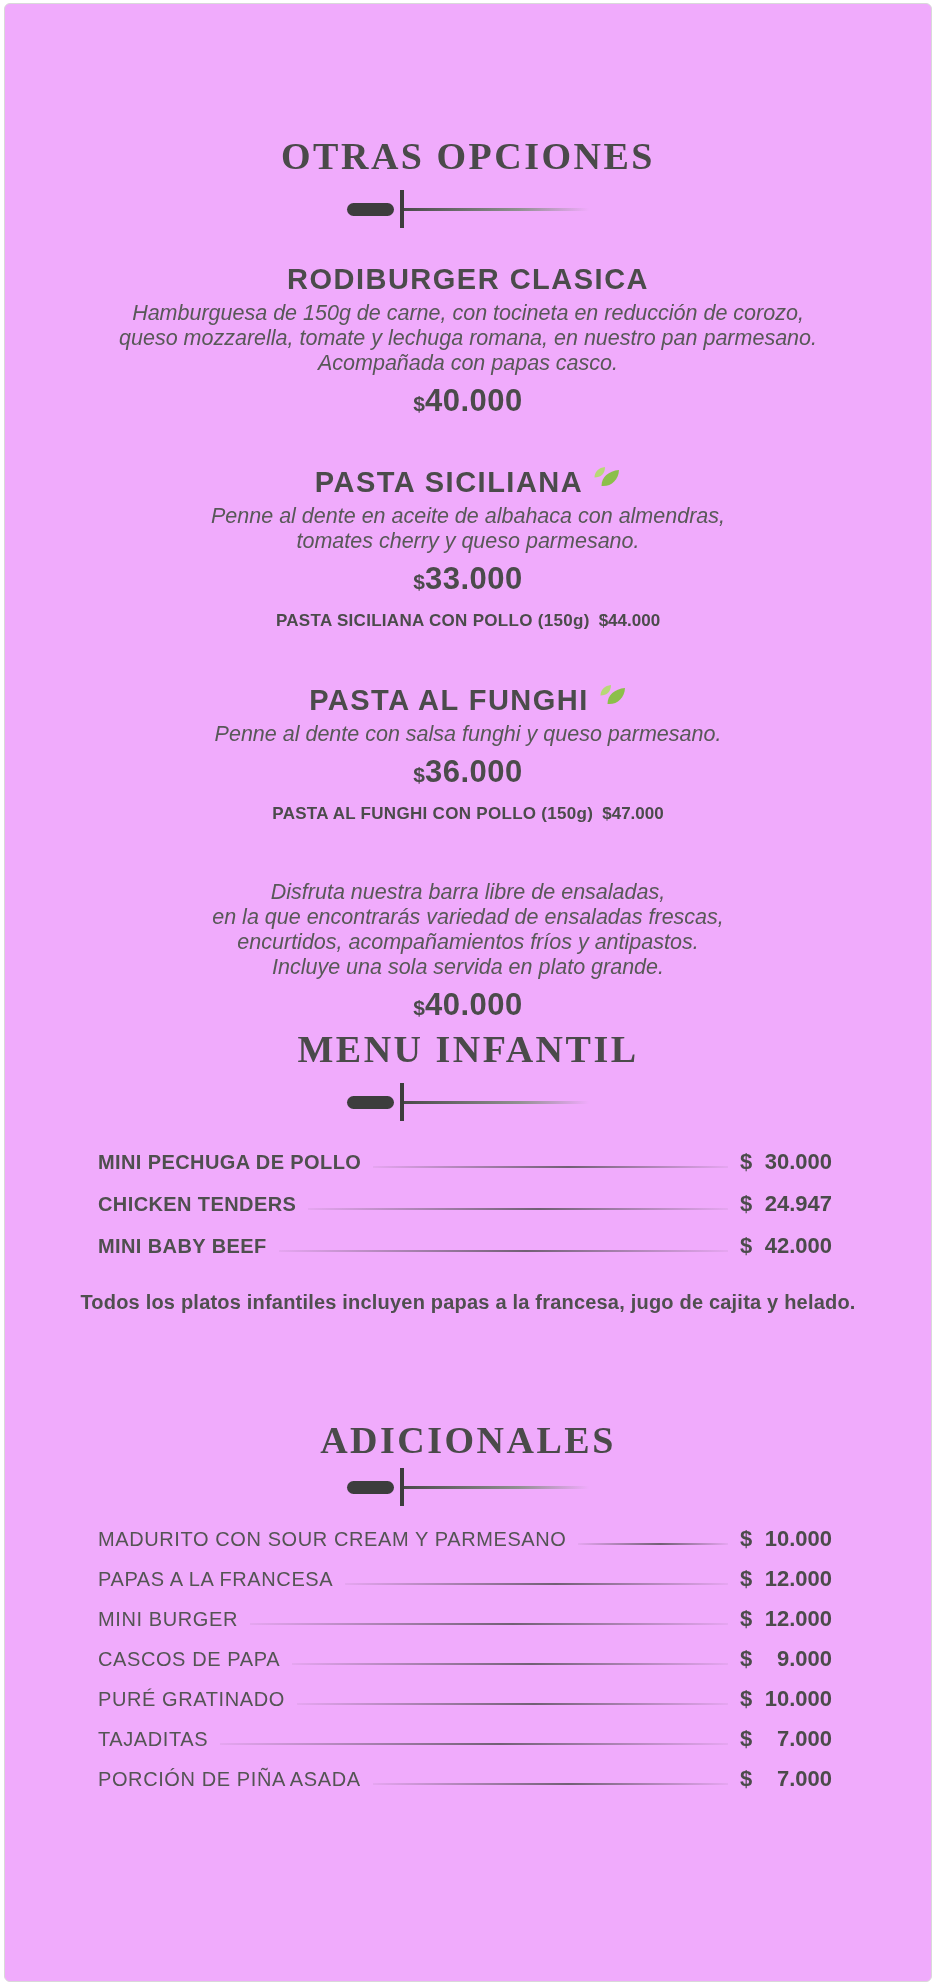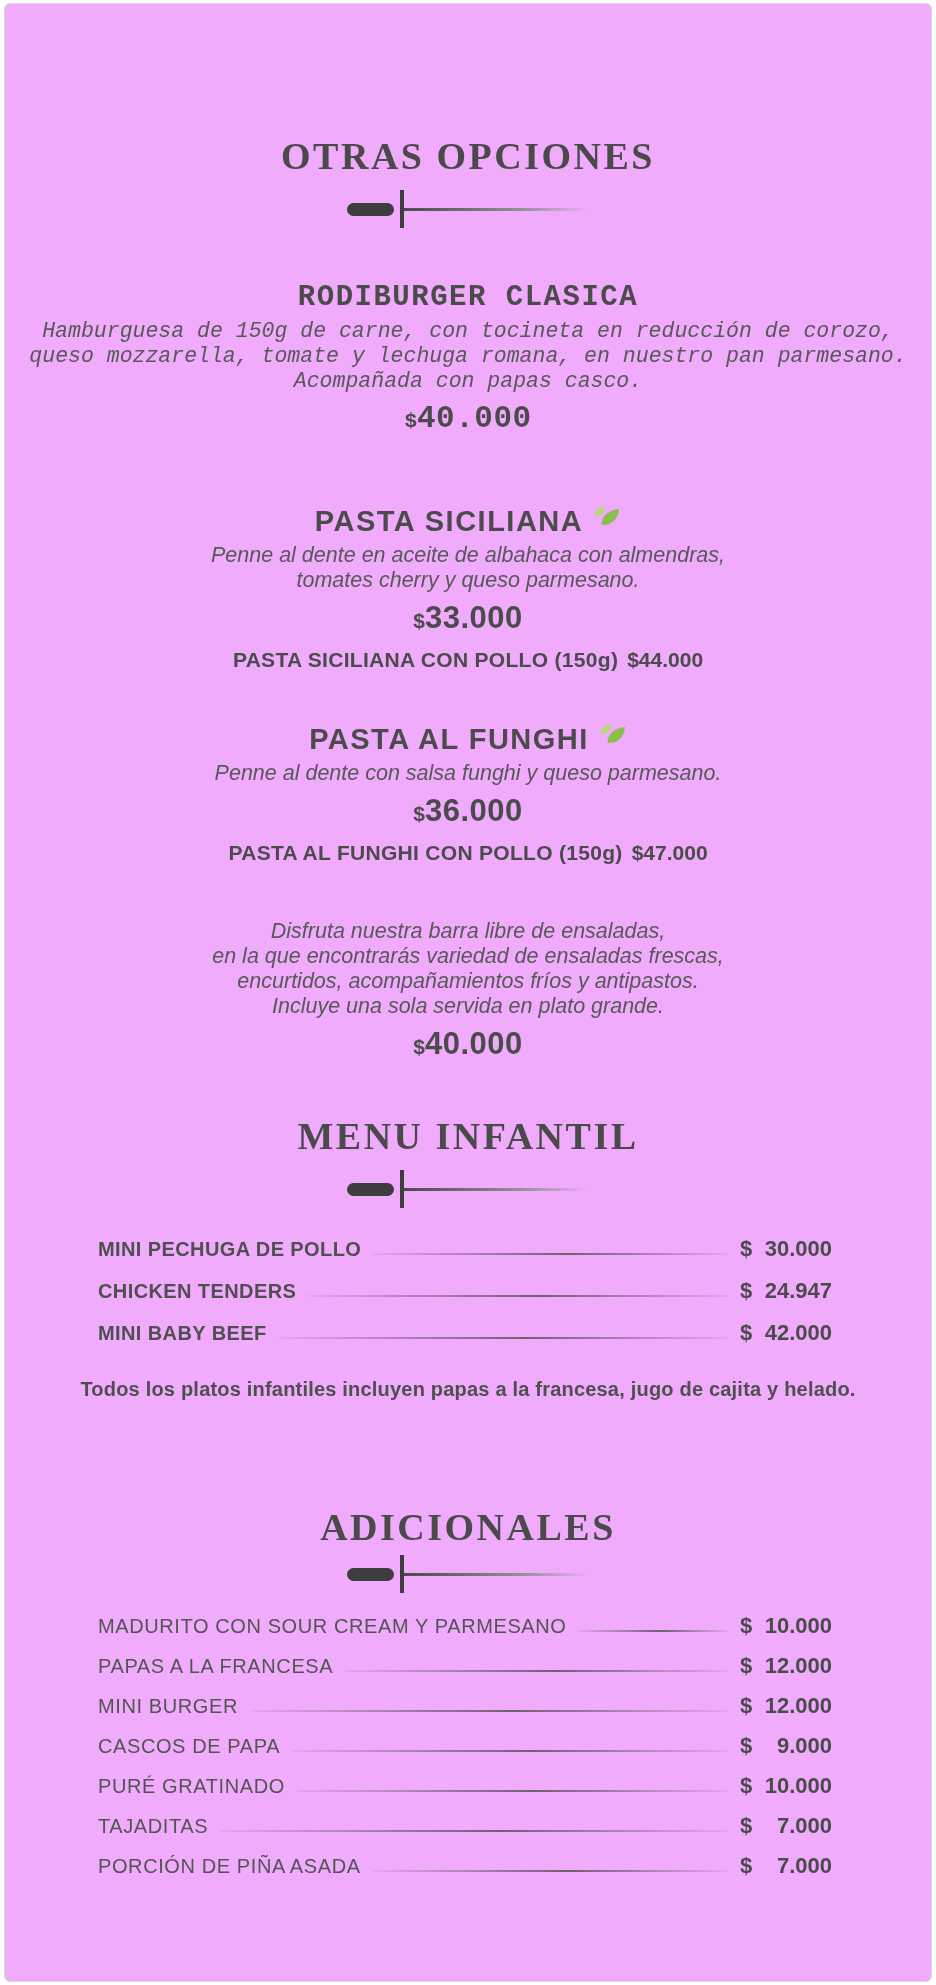--- a/index.html
+++ b/index.html
@@ -9,43 +9,43 @@
     border:1px solid #d9d9d9;border-radius:6px;overflow:hidden;
   }
   
   .section-title{
     margin:0;text-align:center;
     font-family:"Liberation Serif",serif;
     font-weight:700;font-size:38px;line-height:44px;
     letter-spacing:2.5px;color:#4a4a4a;
   }
   .mt-title1{margin-top:130px;}
-  .mt-title2{margin-top:48px;}
+  .mt-title2{}
   .mt-title3{margin-top:104px;}
   
   .divider{width:242px;height:38px;margin:12px auto 0;display:flex;align-items:center;}
   .divider.tight{margin-top:6px;}
   .d-handle{width:47px;height:13px;border-radius:7px;background:#3d3d3d;flex:0 0 auto;}
   .d-guard{width:4px;height:38px;background:#3d3d3d;margin-left:6px;flex:0 0 auto;}
   .d-blade{flex:1;height:3px;background:linear-gradient(to right,#4a4a4a,#909090 62%,rgba(150,150,150,0));}
   
   .dish{text-align:center;}
   .dish-name{
     margin:0;display:flex;justify-content:center;align-items:center;gap:8px;
     font-size:29px;line-height:35px;font-weight:800;letter-spacing:1.5px;color:#4b4b4b;
   }
   .leaf{width:30px;height:26px;transform:translateY(-4px);flex:0 0 auto;}
   .desc{margin-top:4px;font-style:italic;font-weight:500;font-size:21.5px;line-height:25px;color:#585858;}
   .price-big{margin-top:8px;font-weight:800;color:#4b4b4b;line-height:34px;}
   .price-big .cur{font-size:21px;}
   .price-big .amt{font-size:31px;letter-spacing:0.5px;}
-  .variant{margin-top:8px;font-size:21px;line-height:24px;color:#4b4b4b;}
+  .variant{margin-top:8px;font-size:17px;line-height:24px;color:#4b4b4b;}
   .variant .v-name{font-weight:700;letter-spacing:0.3px;}
   .variant .v-price{font-weight:800;margin-left:9px;}
-  .d1{margin-top:52px;font-family:Liberation Mono, monospace;} .d2{margin-top:64px;} .d3{margin-top:50px;} .d4{margin-top:54px;}
+  .d1{margin-top:34px;} .d2{margin-top:42px;} .d3{margin-top:50px;} .d4{margin-top:54px;}
   
   .rows{padding:0 99px 0 93px;}
   .rows-first{margin-top:30px;}
   .rows-first-ad{margin-top:22px;}
   .row{display:flex;align-items:center;height:22px;}
   .row + .row{margin-top:20px;}
   .rows-ad .row + .row{margin-top:18px;}
   .row-name{font-size:20px;line-height:22px;white-space:nowrap;color:#4f4f4f;}
   .rows-inf .row-name{font-weight:700;letter-spacing:0.4px;}
   .rows-ad .row-name{font-weight:400;letter-spacing:0.6px;color:#545454;}

